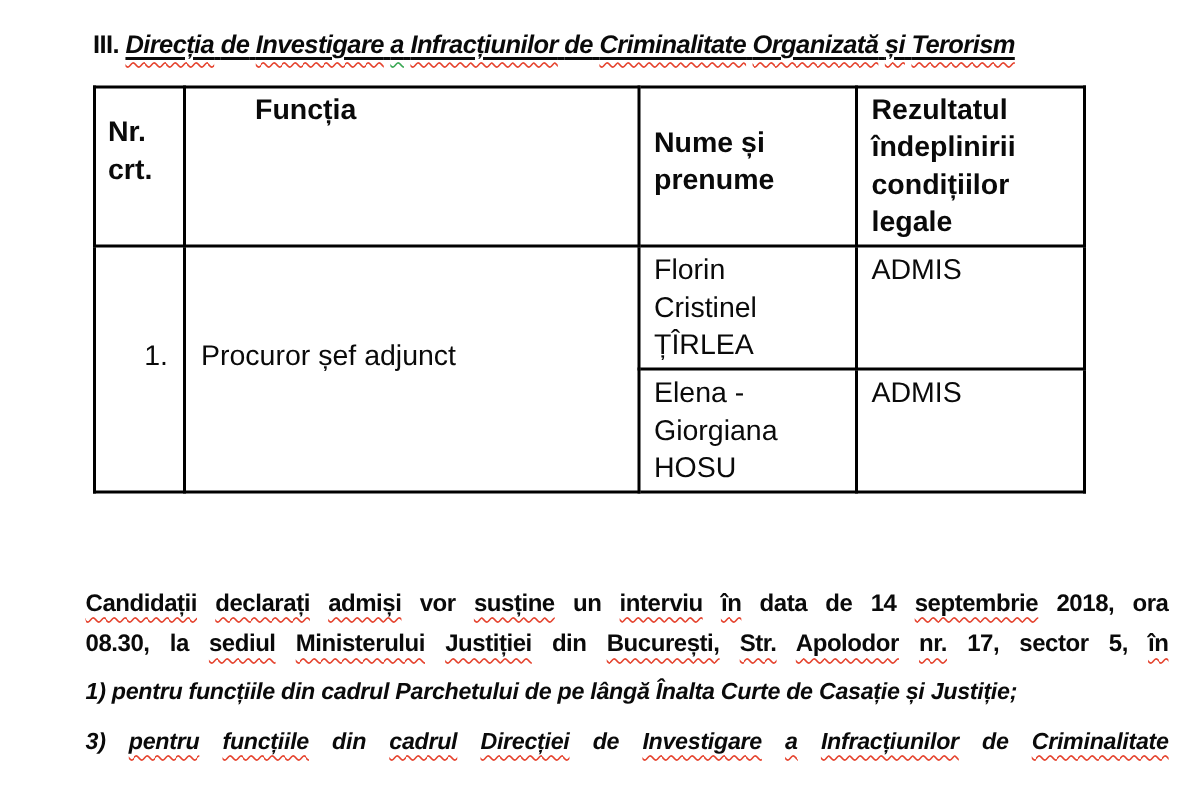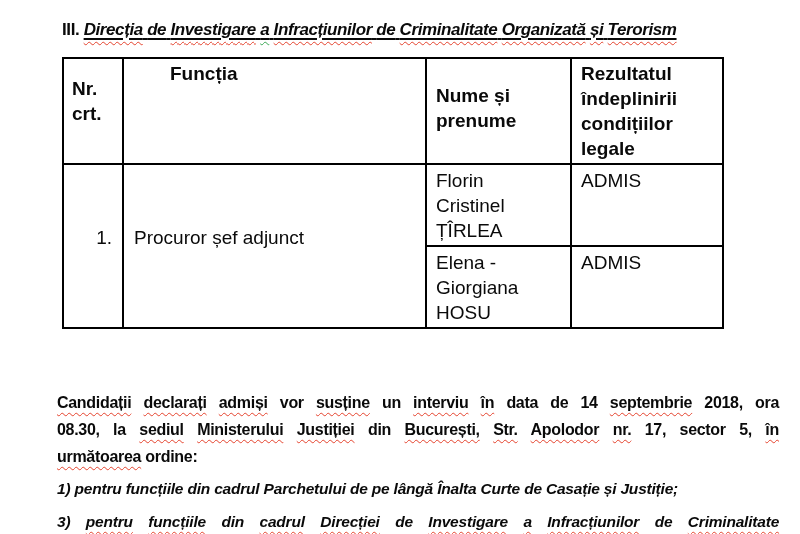--- a/index.html
+++ b/index.html
@@ -77,21 +77,20 @@
       <tr class="r2">
         <td class="b-name">Elena - Giorgiana HOSU</td>
         <td class="b-res">ADMIS</td>
       </tr>
     </tbody>
   </table>
 
   <div class="para">
       <div class="tline fill"><span class="sq sq-red">Candidații</span> <span class="sq sq-red">declarați</span> <span class="sq sq-red">admiși</span> <span>vor</span> <span class="sq sq-red">susține</span> <span>un</span> <span class="sq sq-red">interviu</span> <span class="sq sq-red">în</span> <span>data</span> <span>de</span> <span>14</span> <span class="sq sq-red">septembrie</span> <span>2018,</span> <span>ora</span></div>
       <div class="tline fill"><span>08.30,</span> <span>la</span> <span class="sq sq-red">sediul</span> <span class="sq sq-red">Ministerului</span> <span class="sq sq-red">Justiției</span> <span>din</span> <span class="sq sq-red">București,</span> <span class="sq sq-red">Str.</span> <span class="sq sq-red">Apolodor</span> <span class="sq sq-red">nr.</span> <span>17,</span> <span>sector</span> <span>5,</span> <span class="sq sq-red">în</span></div>
-      <div class="tline"><span class="sq sq-red">următoarea</span> <span>ordine:</span></div>
     </div>
 
   <div class="olist">
     <div class="item">
         <div class="tline"><span>1)</span> <span>pentru</span> <span>funcțiile</span> <span>din</span> <span>cadrul</span> <span>Parchetului</span> <span>de</span> <span>pe</span> <span>lângă</span> <span>Înalta</span> <span>Curte</span> <span>de</span> <span>Casație</span> <span>și</span> <span>Justiție;</span></div>
       </div>
     <div class="item">
         <div class="tline fill"><span>3)</span> <span class="sq sq-red">pentru</span> <span class="sq sq-red">funcțiile</span> <span>din</span> <span class="sq sq-red">cadrul</span> <span class="sq sq-red">Direcției</span> <span>de</span> <span class="sq sq-red">Investigare</span> <span class="sq sq-red">a</span> <span class="sq sq-red">Infracțiunilor</span> <span>de</span> <span class="sq sq-red">Criminalitate</span></div>
       </div>
   </div>

